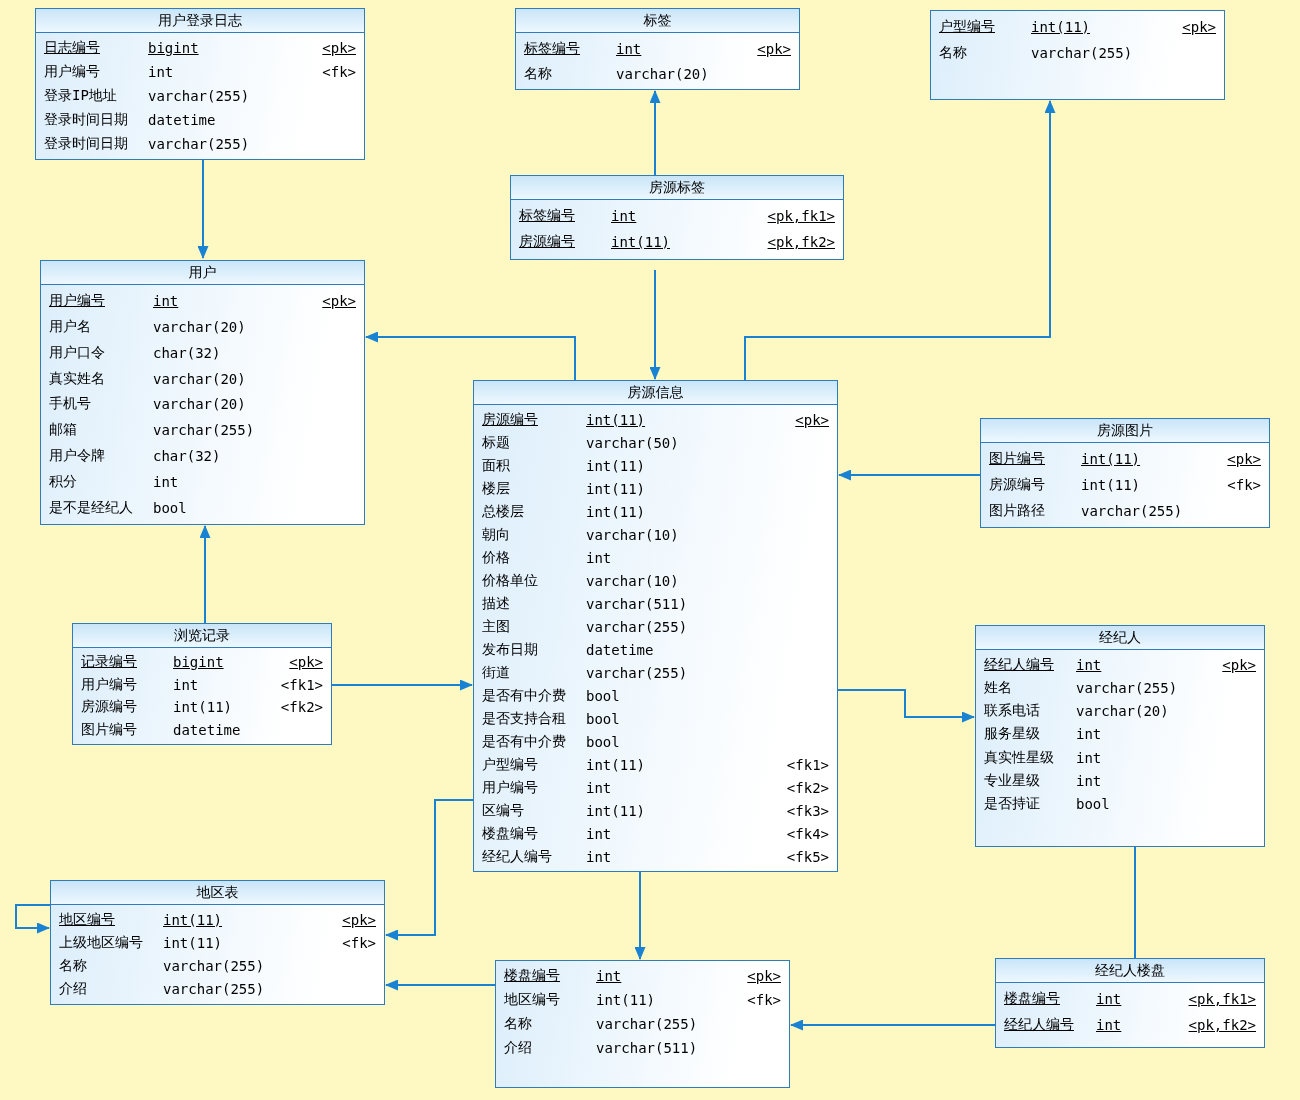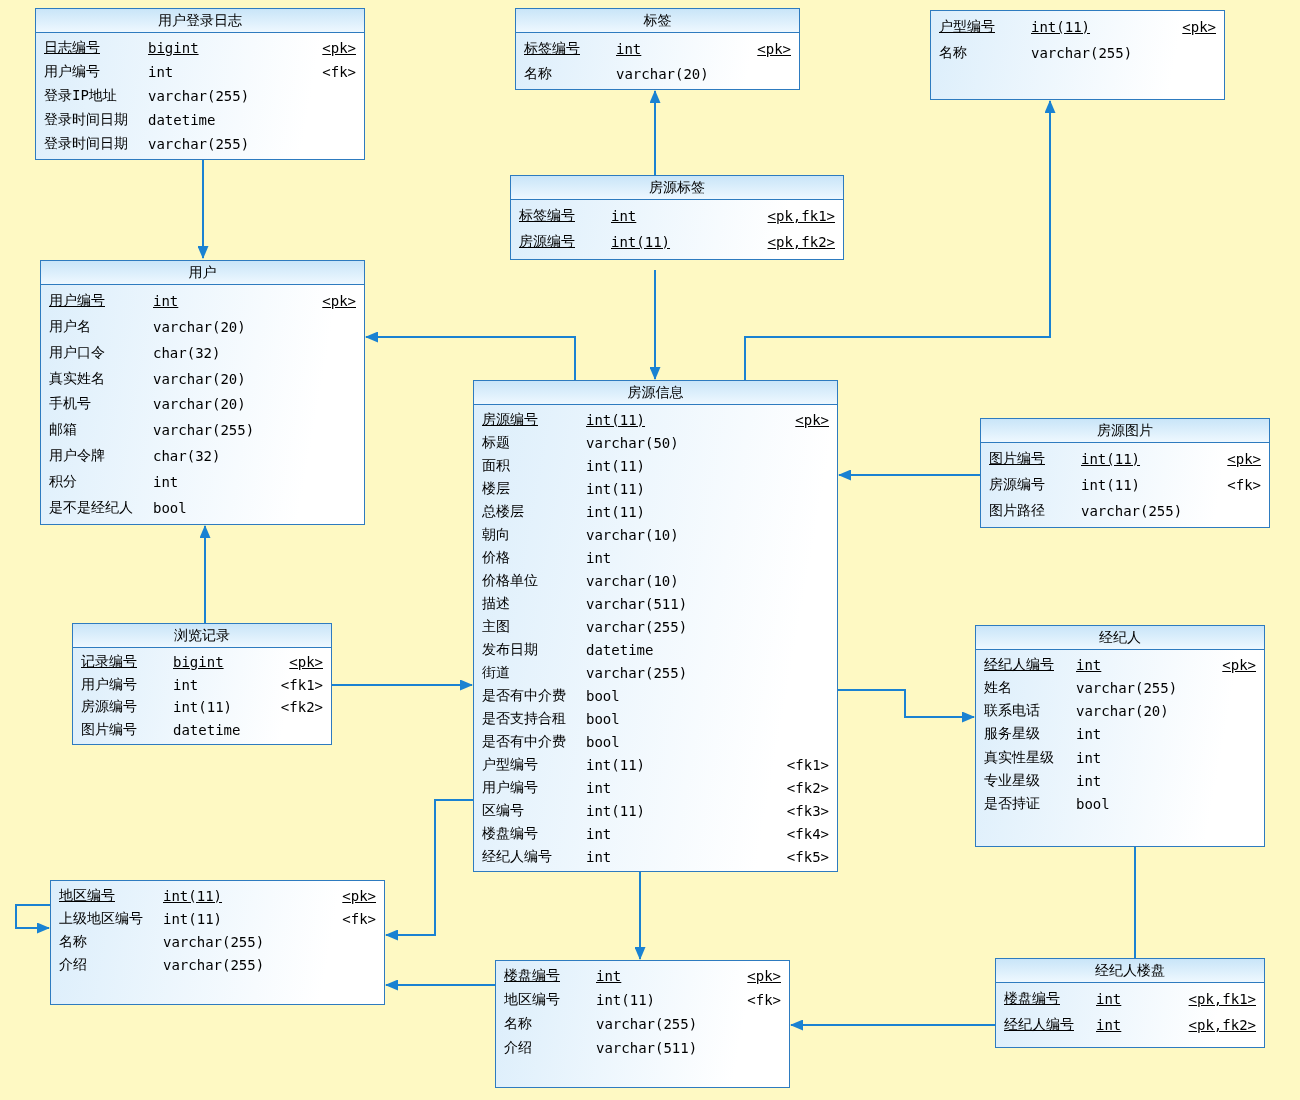--- a/index.html
+++ b/index.html
@@ -188,20 +188,21 @@
         <div class="t-row"><span class="c-name">姓名</span><span class="c-type">varchar(255)</span><span class="c-key"></span></div>
         <div class="t-row"><span class="c-name">联系电话</span><span class="c-type">varchar(20)</span><span class="c-key"></span></div>
         <div class="t-row"><span class="c-name">服务星级</span><span class="c-type">int</span><span class="c-key"></span></div>
         <div class="t-row"><span class="c-name">真实性星级</span><span class="c-type">int</span><span class="c-key"></span></div>
         <div class="t-row"><span class="c-name">专业星级</span><span class="c-type">int</span><span class="c-key"></span></div>
         <div class="t-row"><span class="c-name">是否持证</span><span class="c-type">bool</span><span class="c-key"></span></div>
       </div>
     </div>
 
     <div class="table" style="left: 50px; top: 880px; width: 335px; height: 125px;">
+      <div class="table-title">地区表</div>
       <div class="table-body" style="grid-auto-rows: 23.25px;">
         <div class="t-row pk"><span class="c-name">地区编号</span><span class="c-type">int(11)</span><span class="c-key">&lt;pk&gt;</span></div>
         <div class="t-row"><span class="c-name">上级地区编号</span><span class="c-type">int(11)</span><span class="c-key">&lt;fk&gt;</span></div>
         <div class="t-row"><span class="c-name">名称</span><span class="c-type">varchar(255)</span><span class="c-key"></span></div>
         <div class="t-row"><span class="c-name">介绍</span><span class="c-type">varchar(255)</span><span class="c-key"></span></div>
       </div>
     </div>
 
     <div class="table" style="left: 495px; top: 960px; width: 295px; height: 128px;">
       <div class="table-body" style="grid-auto-rows: 24px;">

